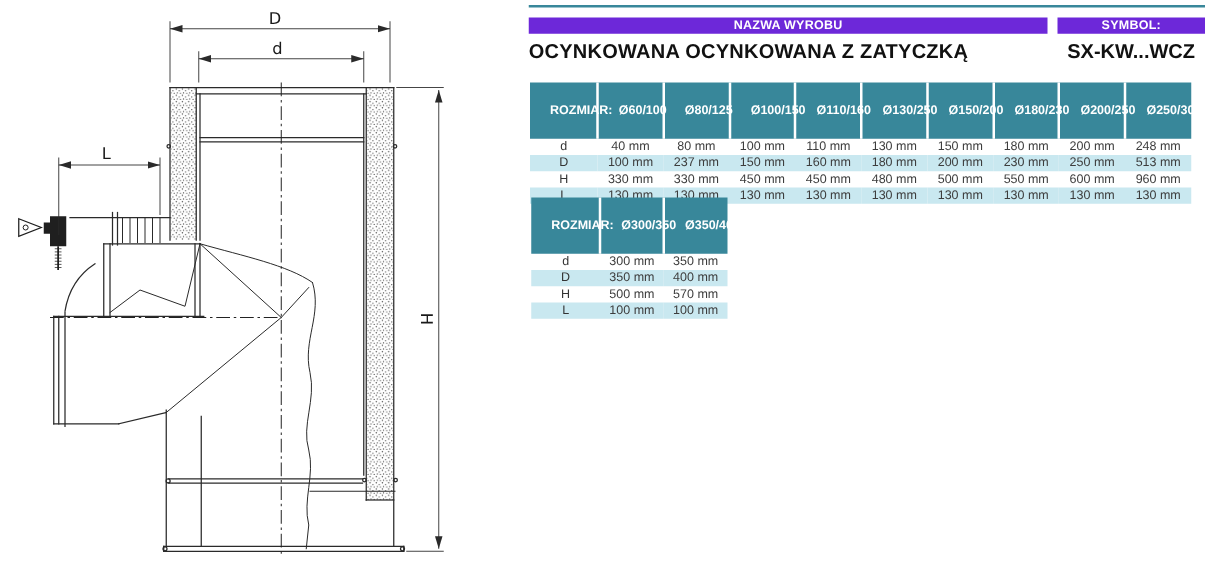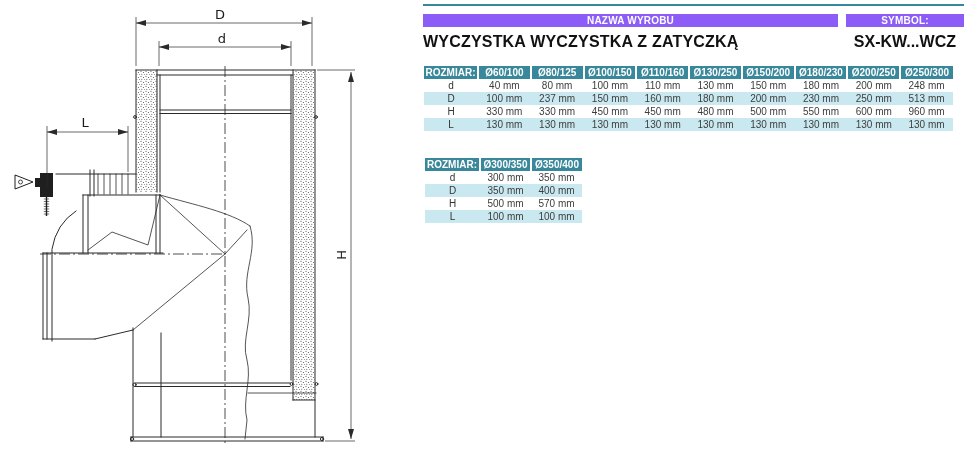--- a/index.html
+++ b/index.html
@@ -7,36 +7,36 @@
     position:relative; width:968px; height:455px; background:#fff;
     font-family:"Liberation Sans", sans-serif; overflow:hidden;
   }
   
   #drawing { position:absolute; left:0; top:0; }
 
   
   .right-panel { position:absolute; left:423px; top:4px; width:541px; }
   .top-rule { height:2px; background:#38879a; }
   .bars { display:flex; margin-top:8px; }
-  .bar { background:#8b5cf6; color:#fff; font-size:10px; font-weight:bold;
+  .bar { background:#6d28d9; color:#fff; font-size:10px; font-weight:bold;
          height:13px; line-height:13px; text-align:center; letter-spacing:.2px; }
   .bar-name { width:415px; }
   .bar-gap { width:8px; }
   .bar-symbol { flex:1; }
   .titles { display:flex; justify-content:space-between; align-items:baseline; margin-top:6px; }
   .product-name { font-size:16px; font-weight:bold; color:#111; letter-spacing:.2px; }
   .symbol-value { font-size:16px; font-weight:bold; color:#111; padding-right:8px; }
 
   .tbl-wrap { position:absolute; }
   .tbl-wrap.t1 { left:1px; top:62px; width:529px; }
   .tbl-wrap.t2 { left:2px; top:154px; width:157px; }
 
   table { border-collapse:collapse; table-layout:fixed; width:100%; }
   th { background:#38879a; color:#fff; font-size:10px; font-weight:bold;
-       height:13px; padding:0; border-right:2px solid #fff; text-align:center; }
+       height:13px; padding:16px; border-right:2px solid #fff; text-align:center; }
   th:last-child { border-right:none; }
   td { font-size:10px; color:#3d3d3d; text-align:center; height:13px; padding:0; }
   tbody tr:nth-child(even) td { background:#c9e8f0; }
   td.rowlabel { color:#333; }
   .t1 col.c0 { width:54px; }
   .t2 col.c0 { width:55px; }
 </style>
 </head>
 <body>
 
@@ -178,21 +178,21 @@
   <div class="right-panel">
     <div class="top-rule"></div>
 
     <div class="bars">
       <div class="bar bar-name">NAZWA WYROBU</div>
       <div class="bar-gap"></div>
       <div class="bar bar-symbol">SYMBOL:</div>
     </div>
 
     <div class="titles">
-      <div class="product-name">WYCZYSTKA WYCZYSTKA Z ZATYCZKĄ</div>
+      <div class="product-name">OCYNKOWANA OCYNKOWANA Z ZATYCZKĄ</div>
       <div class="symbol-value">SX-KW...WCZ</div>
     </div>
 
     <div class="tbl-wrap t1">
         <table>
           <colgroup>
             <col class="c0">
             <col>
             <col>
             <col>

